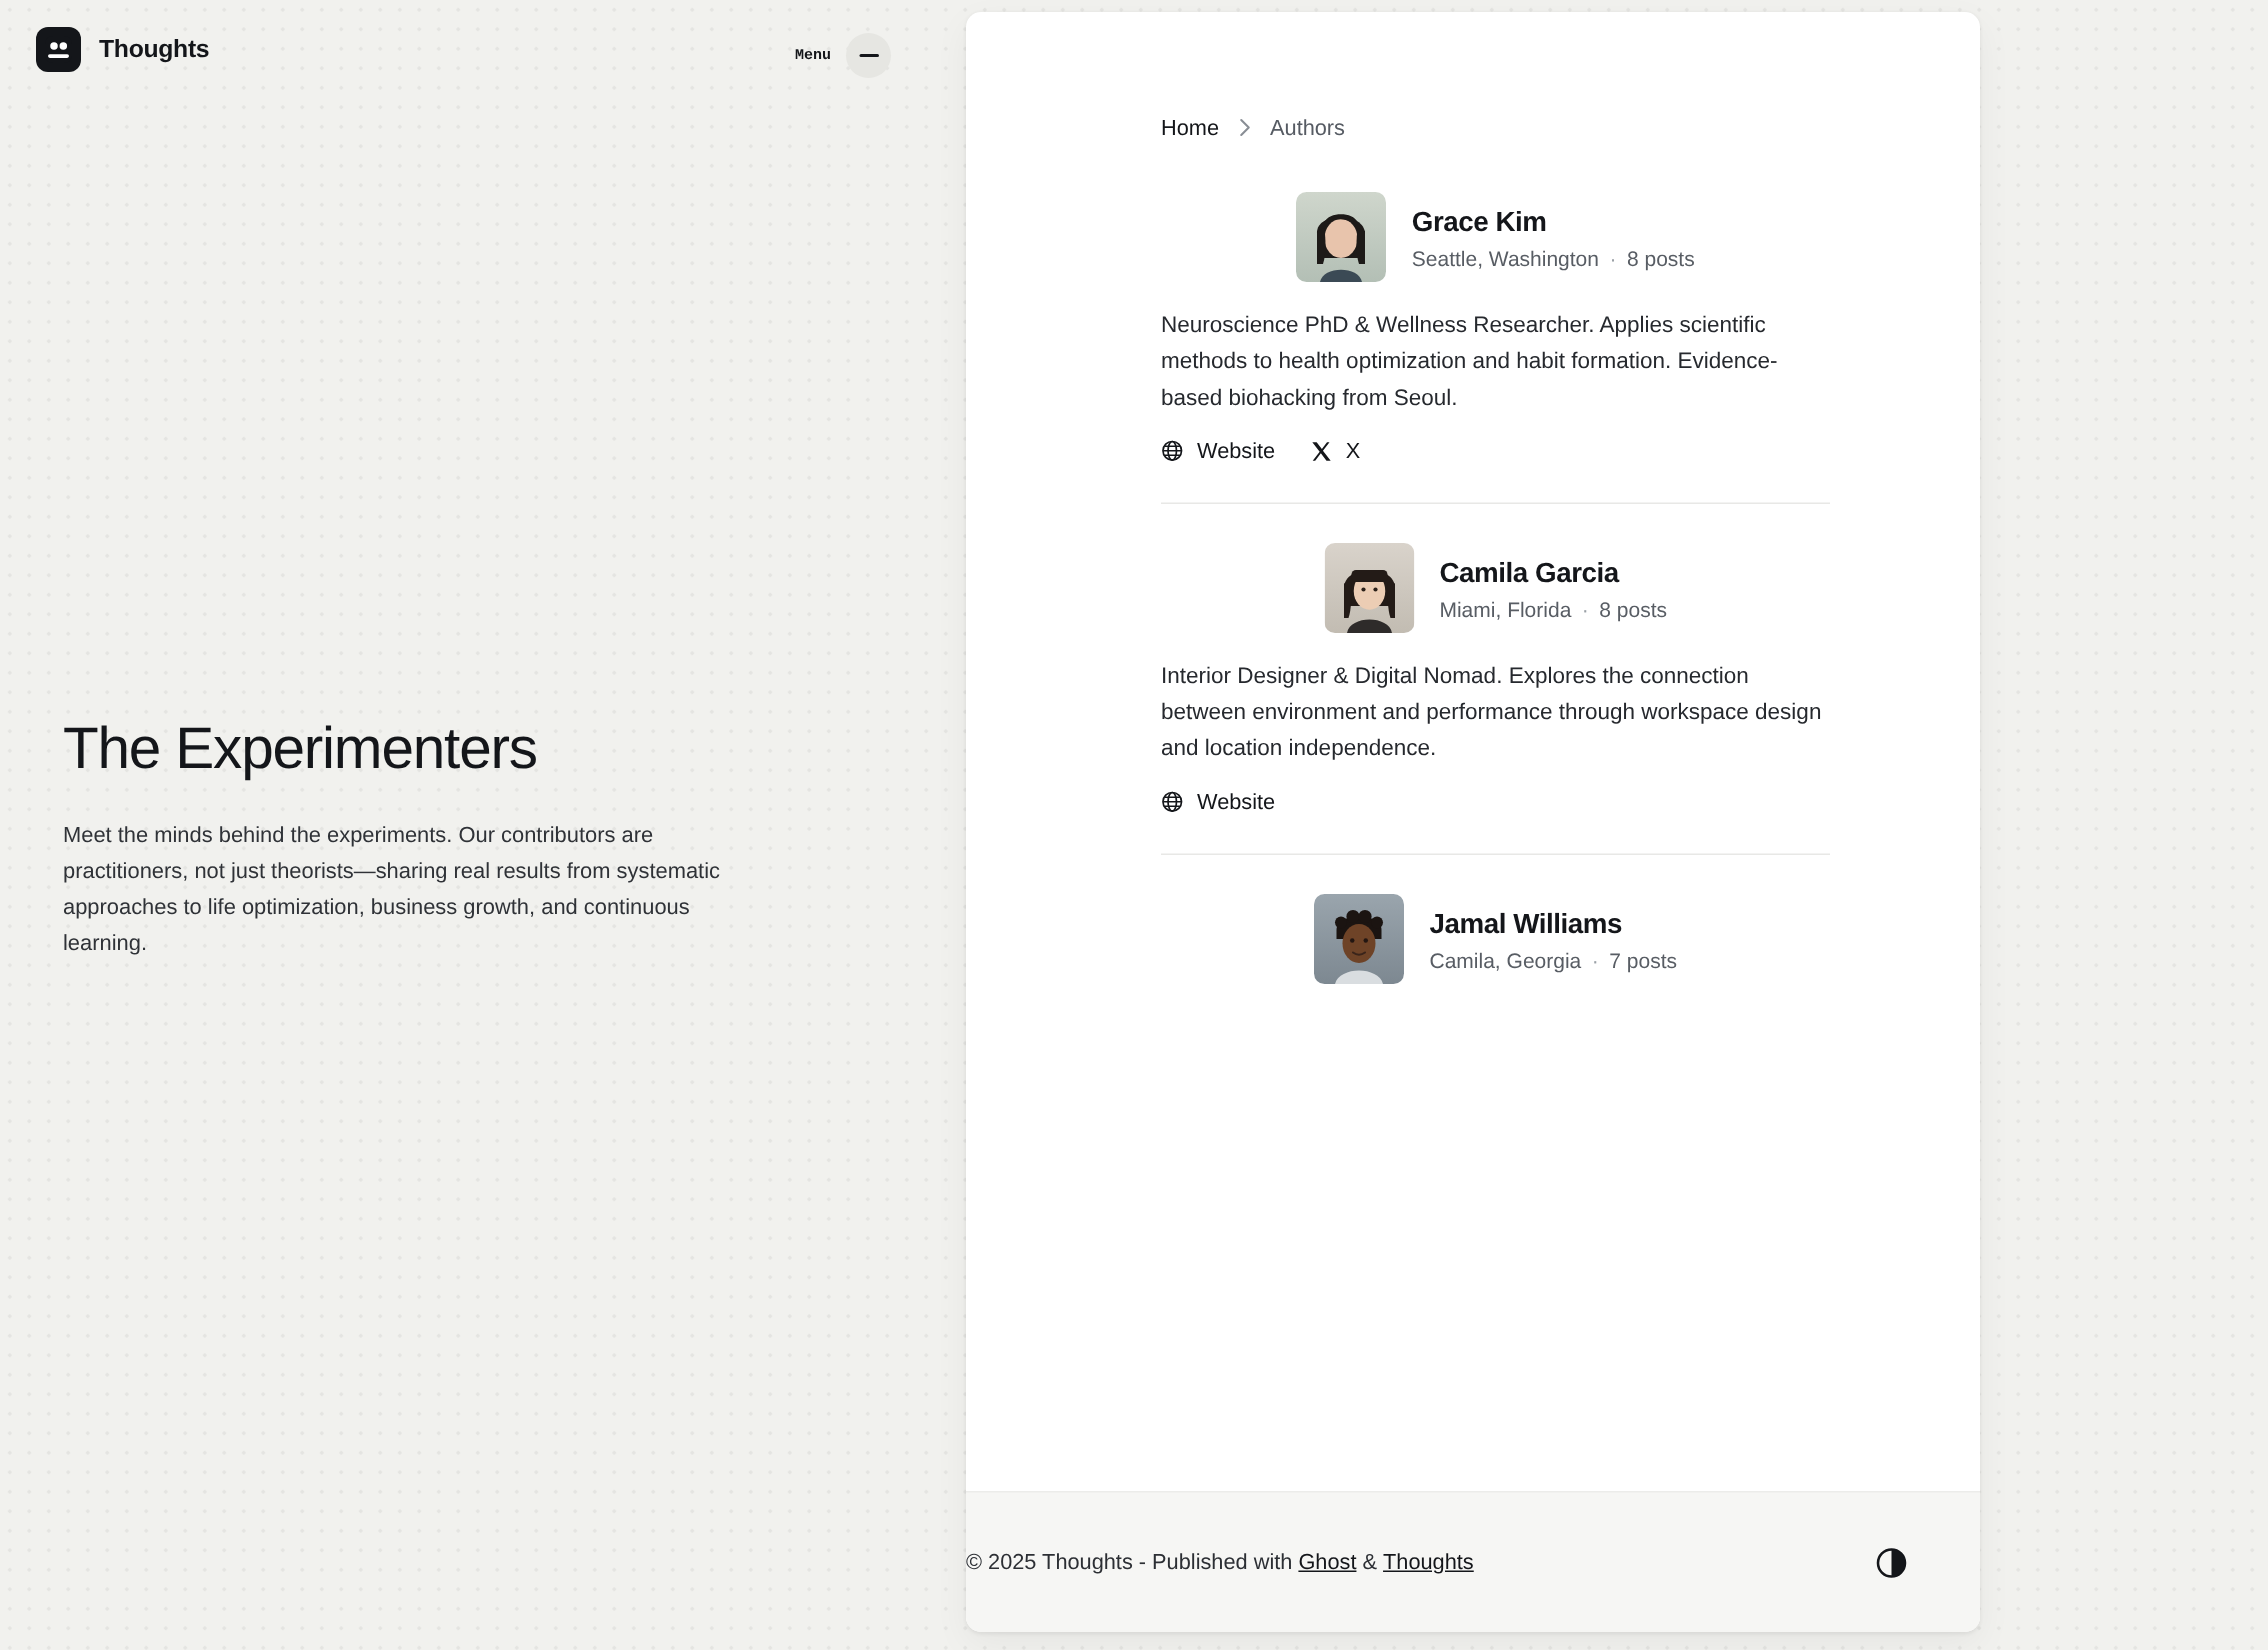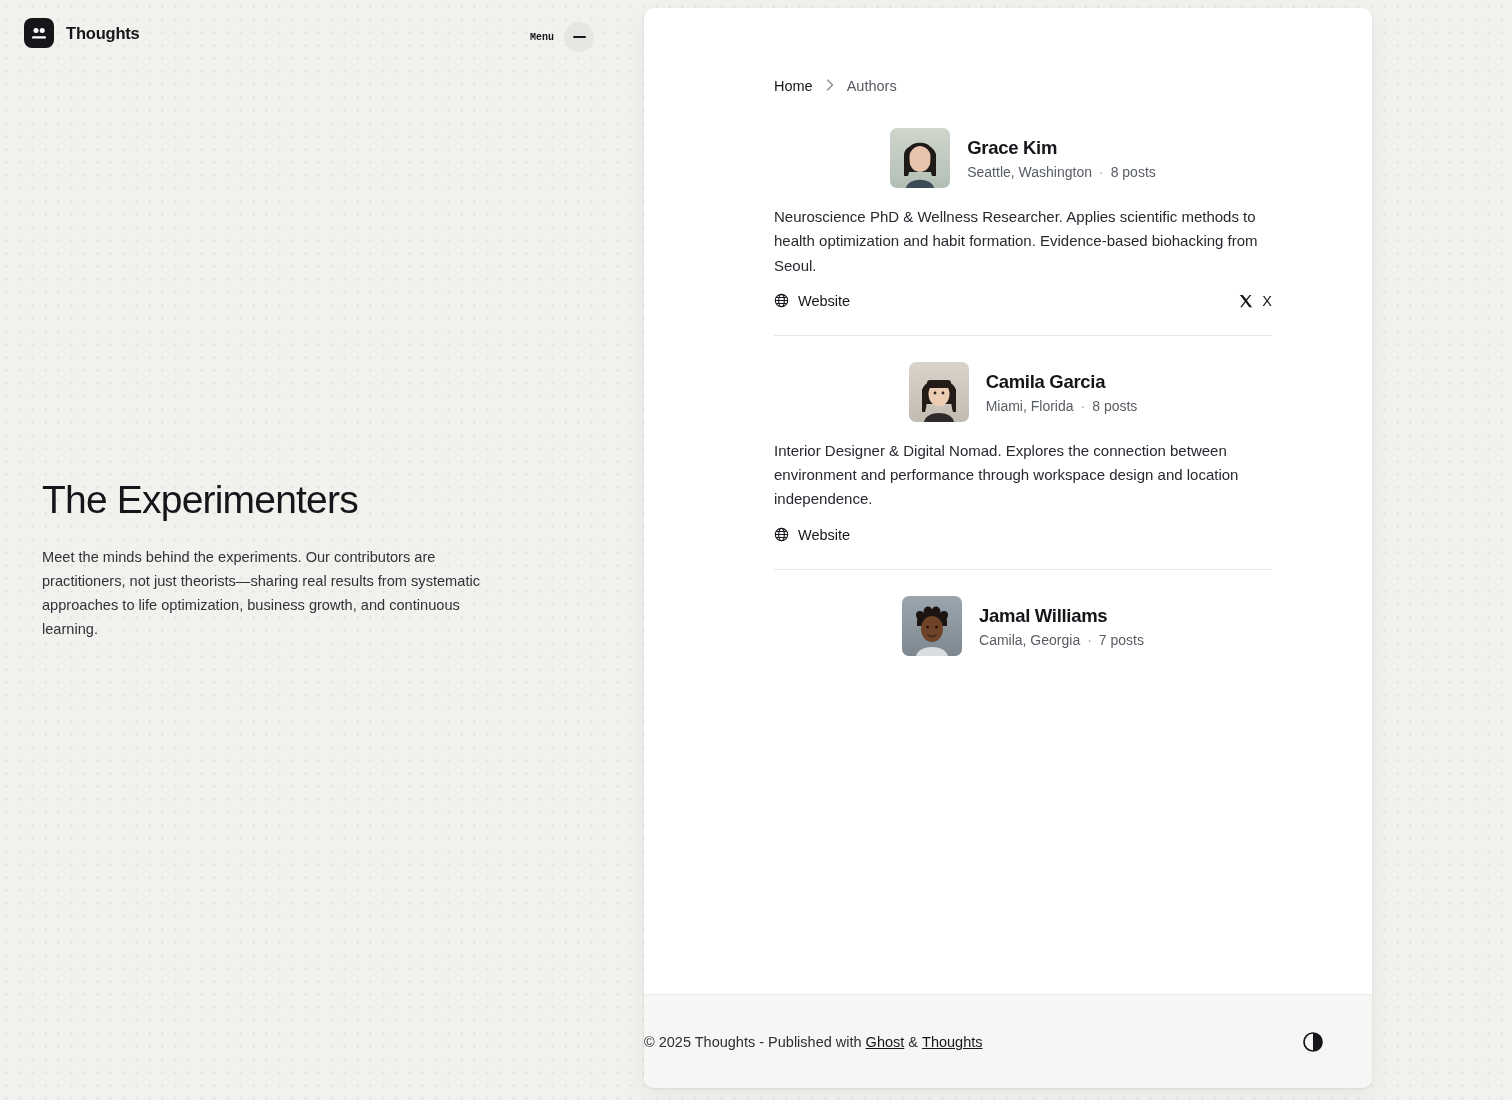--- a/index.html
+++ b/index.html
@@ -95,21 +95,21 @@
     font-size: 14.6px;
     line-height: 1.65;
     color: #2f3237;
   }
 
   
   .card {
     position: absolute;
     left: 644px;
     top: 8px;
-    width: 728px;
+    width: 676px;
     height: 1080px;
     background: #ffffff;
     border-radius: 10px;
     box-shadow: 0 1px 3px rgba(0,0,0,0.07), 0 8px 24px rgba(0,0,0,0.05);
     overflow: hidden;
     display: flex;
     flex-direction: column;
   }
   .card-body {
     flex: 1;
@@ -175,21 +175,20 @@
     font-size: 15px;
     line-height: 1.62;
     color: #26292e;
     max-width: 600px;
   }
   .author-links {
     margin-top: 15px;
     display: flex;
     align-items: center;
     gap: 24px;
-    justify-content: space-between;
   }
   .alink {
     display: flex;
     align-items: center;
     gap: 9px;
     font-size: 14.5px;
     color: #14161a;
     text-decoration: none;
     cursor: pointer;
   }

